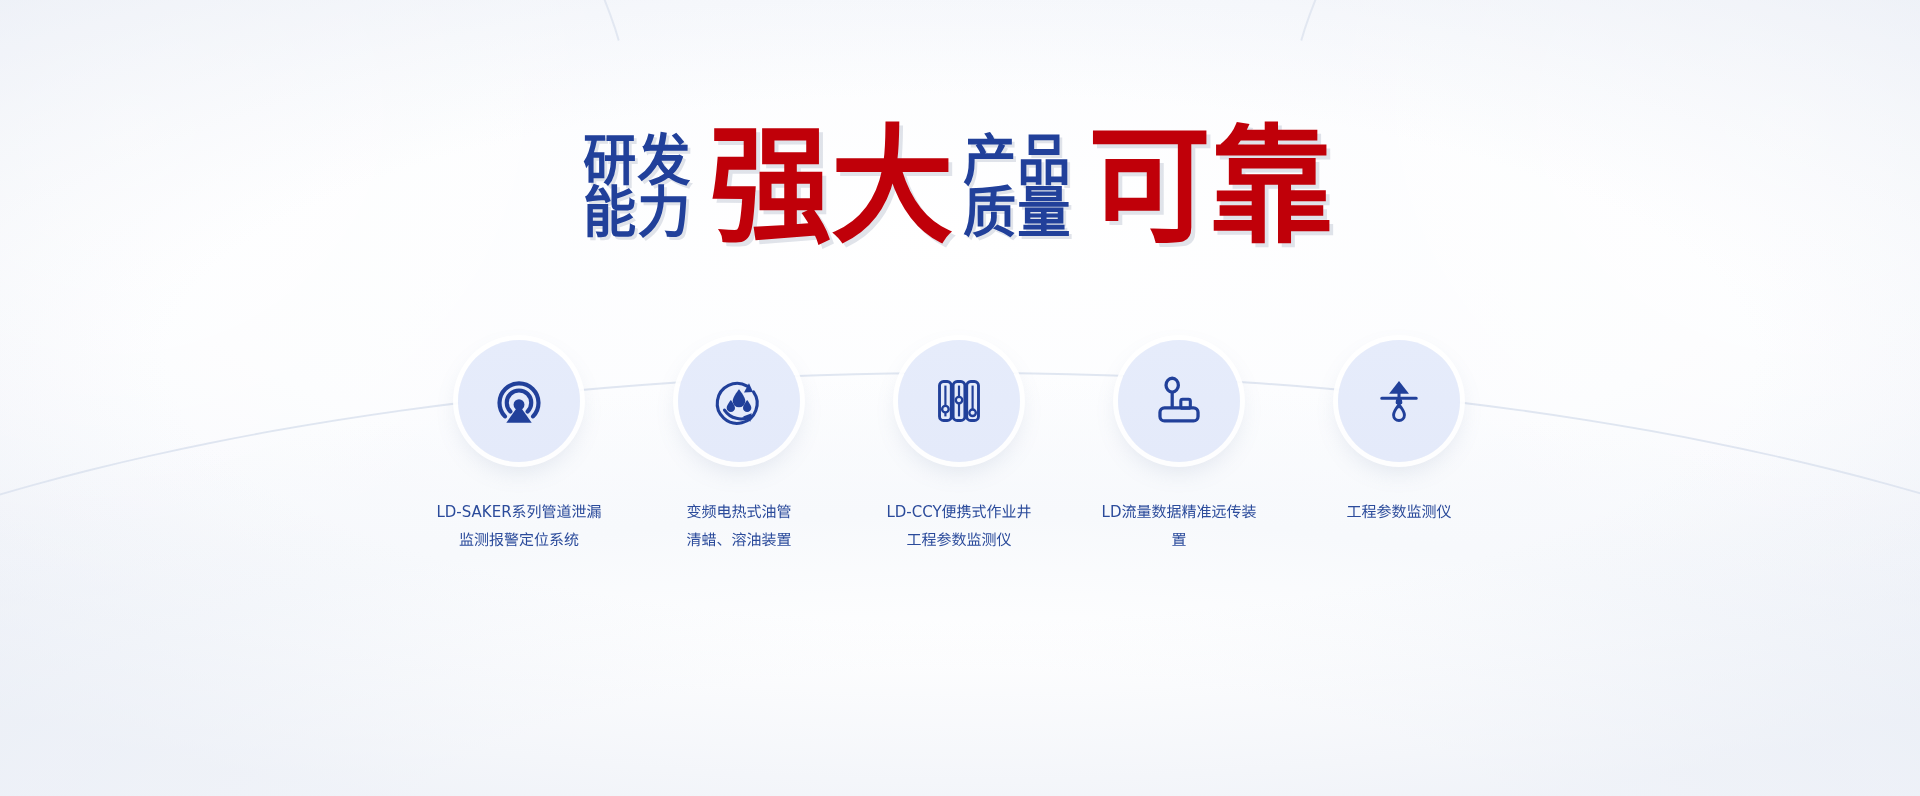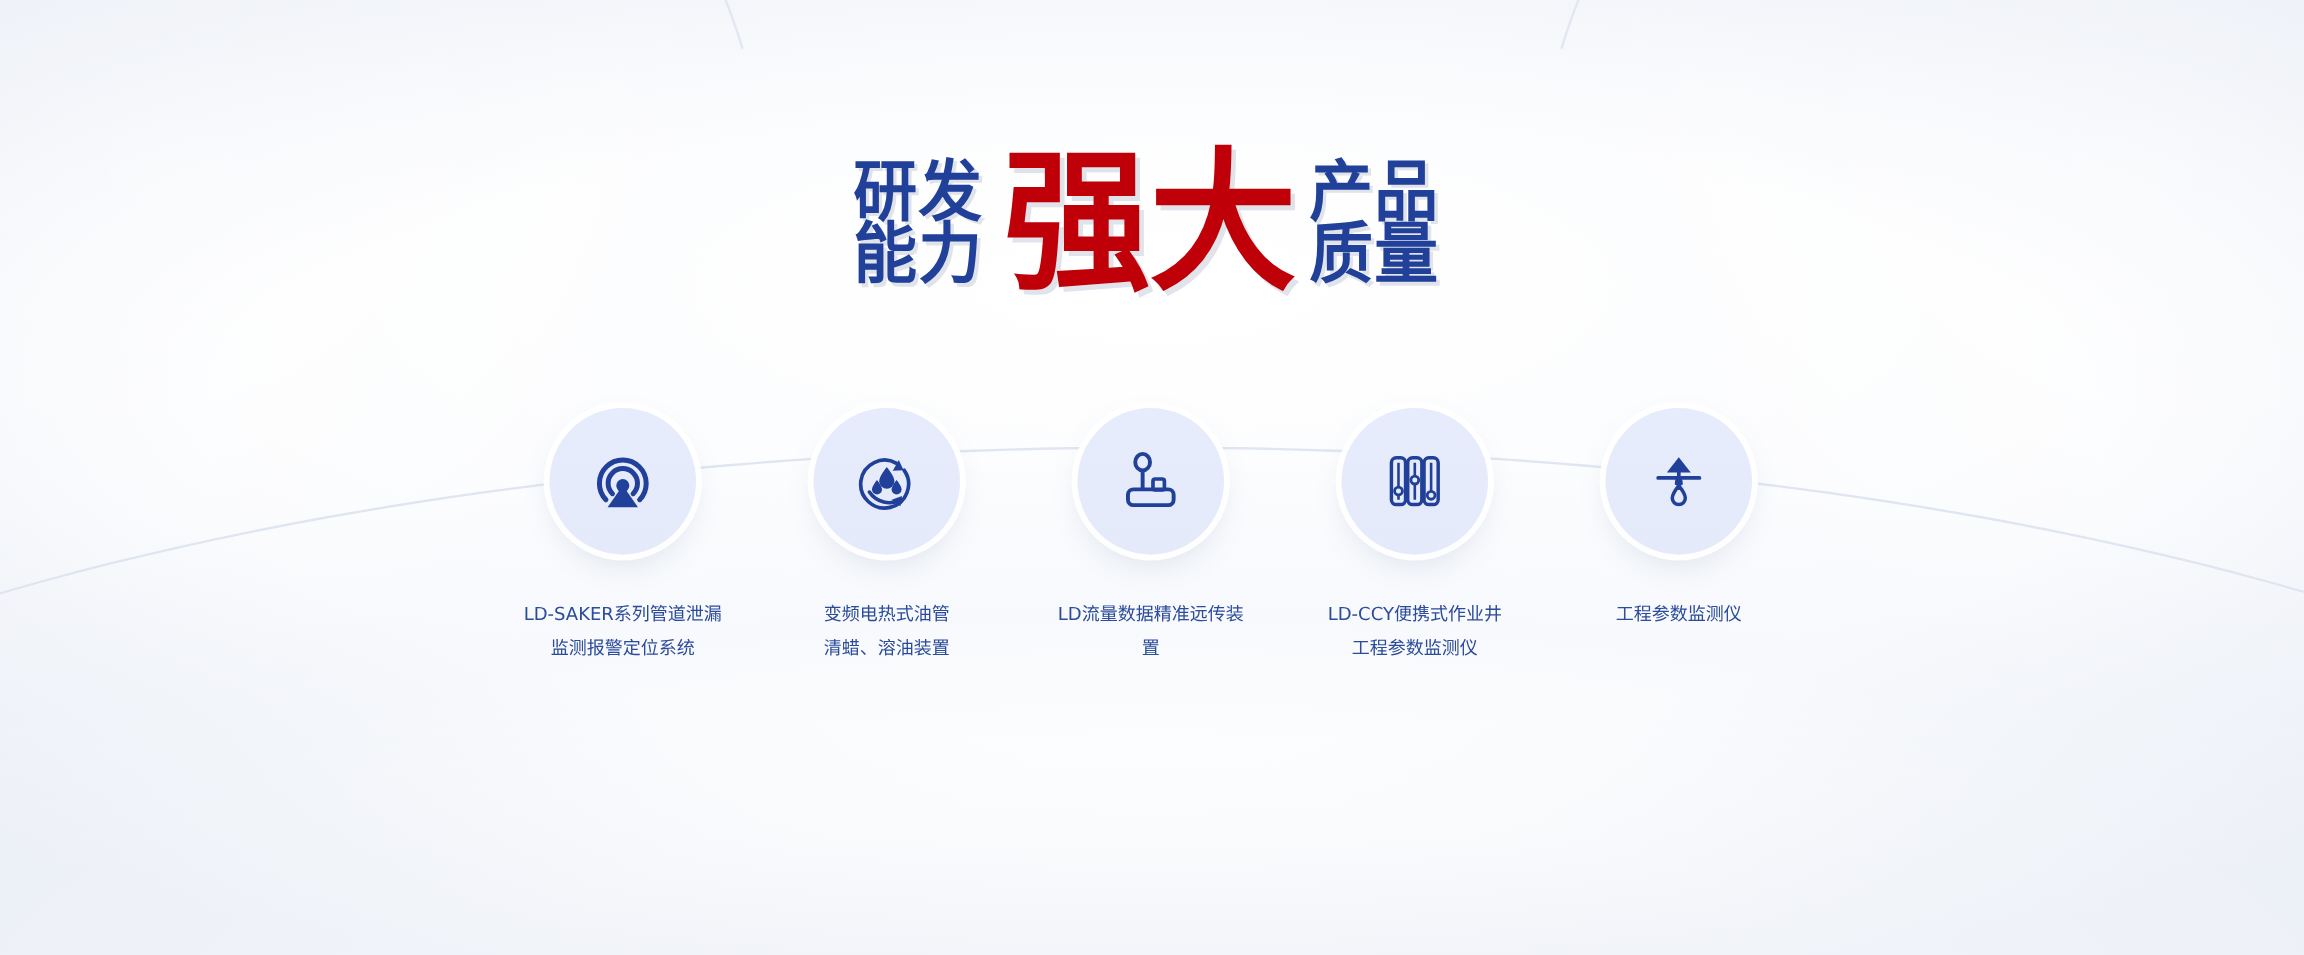--- a/index.html
+++ b/index.html
@@ -105,21 +105,21 @@
     display:flex;align-items:center;justify-content:center;
   }
   .bubble svg{display:block;}
   .cap{
     margin-top:36px;text-align:center;color:#2b4b9b;
     font-size:15px;line-height:28px;white-space:pre-line;
     font-family:"DejaVu Sans","Liberation Sans",sans-serif;
   }
   
   .card:nth-child(1) .cap{margin-top:36px;}
-  .card:nth-child(2) .cap{margin-top:36px;}
+  .card:nth-child(2) .cap{margin-top:36px;font-family:Liberation Serif, serif;}
   .card:nth-child(3) .cap{margin-top:36px;}
   .card:nth-child(4) .cap{margin-top:36px;}
   .card:nth-child(5) .cap{margin-top:36px;}
 </style>
 </head>
 <body>
 
 <div class="banner">
 
   <div class="swoosh sw1"></div>
@@ -147,20 +147,23 @@
       <div class="hl-big">强大</div>
     </div>
 
     <div class="hl-group g3">
       <div class="hl-stack">
         <span>产品</span>
         <span>质量</span>
       </div>
     </div>
 
+    <div class="hl-group g4">
+      <div class="hl-big">可靠</div>
+    </div>
   </div>
 
   <div class="cards">
 
     <div class="card">
       <div class="bubble">
         <span>
           <svg width="58" height="58" viewBox="0 0 64 64" fill="none">
             <path d="M32 30a6 6 0 1 1 0 12 6 6 0 0 1 0-12z" fill="#21409a"></path>
             <path d="M32 36 L46 56 H18 Z" fill="#21409a"></path>
@@ -182,34 +185,20 @@
             <path d="M16 42a22 22 0 0 0 29 7" stroke="#21409a" stroke-width="3.4" fill="none" stroke-linecap="round"></path>
             <path d="M46 45.5 L44.5 55 L36.5 49 Z" fill="#21409a"></path>
             <path d="M32 19c0 0 7 8.5 7 13a7 7 0 0 1-14 0c0-4.5 7-13 7-13z" fill="#21409a"></path>
             <path d="M23 31c0 0 4.6 5.6 4.6 8.6a4.6 4.6 0 0 1-9.2 0c0-3 4.6-8.6 4.6-8.6z" fill="#21409a"></path>
             <path d="M41 31c0 0 4.6 5.6 4.6 8.6a4.6 4.6 0 0 1-9.2 0c0-3 4.6-8.6 4.6-8.6z" fill="#21409a"></path>
           </svg>
         </span>
       </div>
       <div class="cap">变频电热式油管
 清蜡、溶油装置</div>
-    </div>
-
-    <div class="card">
-      <div class="bubble">
-        <span>
-          <svg width="58" height="58" viewBox="0 0 64 64" fill="none">
-            <ellipse cx="24.5" cy="14.5" rx="6.8" ry="7.6" stroke="#21409a" stroke-width="3.6"></ellipse>
-            <line x1="24.5" y1="22" x2="24.5" y2="40" stroke="#21409a" stroke-width="3.6"></line>
-            <rect x="34" y="30" width="10.5" height="10" rx="2" stroke="#21409a" stroke-width="3.4"></rect>
-            <rect x="11" y="39.5" width="42" height="14.5" rx="5" stroke="#21409a" stroke-width="3.6"></rect>
-          </svg>
-        </span>
-      </div>
-      <div class="cap">LD流量数据精准远传装置</div>
     </div>
 
     <div class="card">
       <div class="bubble">
         <span>
           <svg width="58" height="58" viewBox="0 0 64 64" fill="none">
             <rect x="10.5" y="10.5" width="13" height="43" rx="4.5" stroke="#21409a" stroke-width="3.2"></rect>
             <rect x="25.5" y="10.5" width="13" height="43" rx="4.5" stroke="#21409a" stroke-width="3.2"></rect>
             <rect x="40.5" y="10.5" width="13" height="43" rx="4.5" stroke="#21409a" stroke-width="3.2"></rect>
             <line x1="17" y1="15" x2="17" y2="49" stroke="#21409a" stroke-width="2.4"></line>
@@ -222,20 +211,34 @@
         </span>
       </div>
       <div class="cap">LD-CCY便携式作业井
 工程参数监测仪</div>
     </div>
 
     <div class="card">
       <div class="bubble">
         <span>
           <svg width="58" height="58" viewBox="0 0 64 64" fill="none">
+            <ellipse cx="24.5" cy="14.5" rx="6.8" ry="7.6" stroke="#21409a" stroke-width="3.6"></ellipse>
+            <line x1="24.5" y1="22" x2="24.5" y2="40" stroke="#21409a" stroke-width="3.6"></line>
+            <rect x="34" y="30" width="10.5" height="10" rx="2" stroke="#21409a" stroke-width="3.4"></rect>
+            <rect x="11" y="39.5" width="42" height="14.5" rx="5" stroke="#21409a" stroke-width="3.6"></rect>
+          </svg>
+        </span>
+      </div>
+      <div class="cap">LD流量数据精准远传装置</div>
+    </div>
+
+    <div class="card">
+      <div class="bubble">
+        <span>
+          <svg width="58" height="58" viewBox="0 0 64 64" fill="none">
             <path d="M32 10 L43 24 H21 Z" fill="#21409a"></path>
             <line x1="32" y1="20" x2="32" y2="40" stroke="#21409a" stroke-width="3.4"></line>
             <path d="M13 29 H30 C33 29 34 31.5 34 34" stroke="#21409a" stroke-width="3.4" fill="none" stroke-linecap="round"></path>
             <path d="M51 29 H34 C31 29 30 31.5 30 34" stroke="#21409a" stroke-width="3.4" fill="none" stroke-linecap="round"></path>
             <path d="M32 36c0 0 6 7.5 6 11.5a6 6 0 0 1-12 0c0-4 6-11.5 6-11.5z" stroke="#21409a" stroke-width="3.2" fill="none"></path>
           </svg>
         </span>
       </div>
       <div class="cap">工程参数监测仪</div>
     </div>

